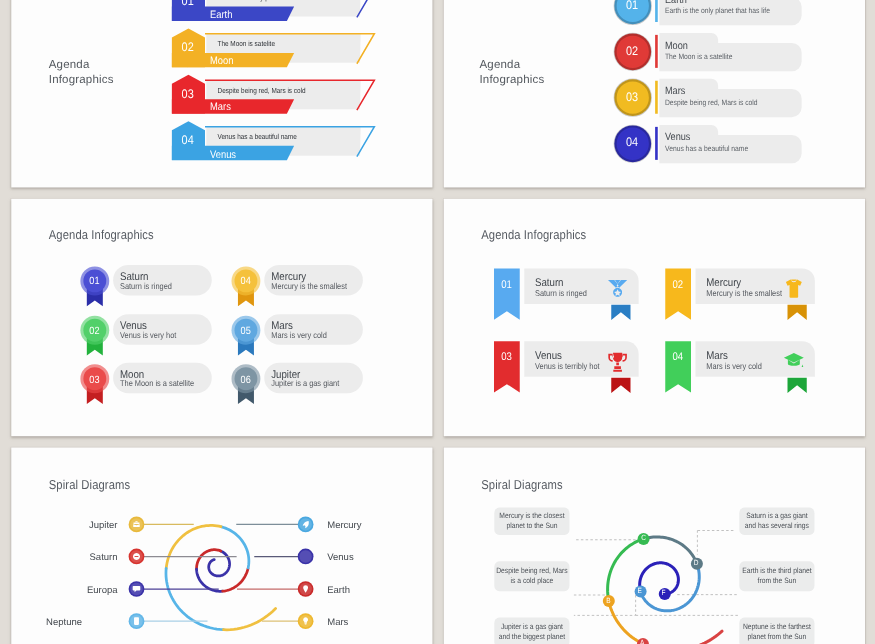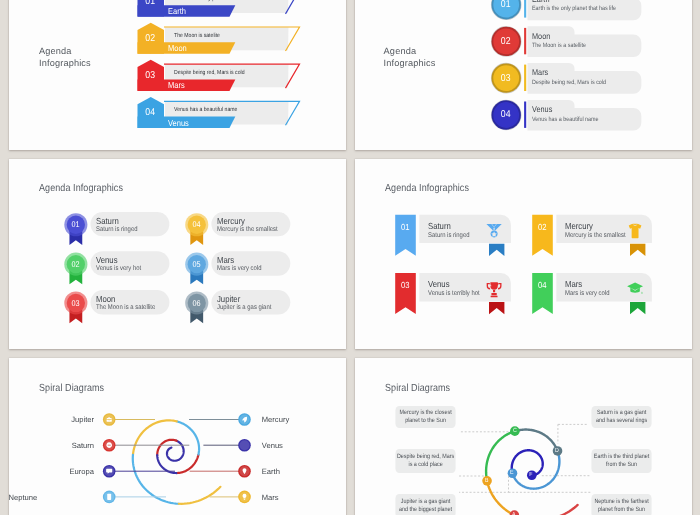--- a/index.html
+++ b/index.html
@@ -325,21 +325,21 @@
           <line x1="230.2" y1="138.9" x2="200.5" y2="138.9" stroke="#dcc074" stroke-width="1"></line>
           <circle cx="235.5" cy="138.9" r="6.3" fill="#eeb82f"></circle>
           <circle cx="235.5" cy="138.9" r="5" fill="#fff" fill-opacity="0.14"></circle>
           <g transform="translate(232,135.4) scale(0.109)" fill="#fff">
             <path d="M32 4 a18 18 0 0 0 -10 33 v7 h20 v-7 a18 18 0 0 0 -10 -33 Z M24 48 h16 v5 h-16 Z M26 56 h12 v4 h-12 Z"></path>
           </g>
         </svg>
         <div class="s5lbl" style="left:0px;top:57.4px;width:85.5px;text-align:right;">Jupiter</div>
         <div class="s5lbl" style="left:0px;top:83.10000000000001px;width:85.5px;text-align:right;">Saturn</div>
         <div class="s5lbl" style="left:0px;top:109.10000000000001px;width:85.5px;text-align:right;">Europa</div>
-        <div class="s5lbl" style="left:0px;top:134.8px;width:85.5px;text-align:left;">Neptune</div>
+        <div class="s5lbl" style="left:0px;top:134.8px;width:85.5px;text-align:center;">Neptune</div>
         <div class="s5lbl" style="left:253.3px;top:57.4px;">Mercury</div>
         <div class="s5lbl" style="left:253.3px;top:83.10000000000001px;">Venus</div>
         <div class="s5lbl" style="left:253.3px;top:109.10000000000001px;">Earth</div>
         <div class="s5lbl" style="left:253.3px;top:134.8px;">Mars</div>
       </div>
     </div>
   <div class="card" id="c6">
       <div class="slide" id="s6">
         <div class="title" style="left:30.4px;top:25.1px;">Spiral Diagrams</div>
         <svg width="337.5" height="190" viewBox="0 0 337.5 190">

